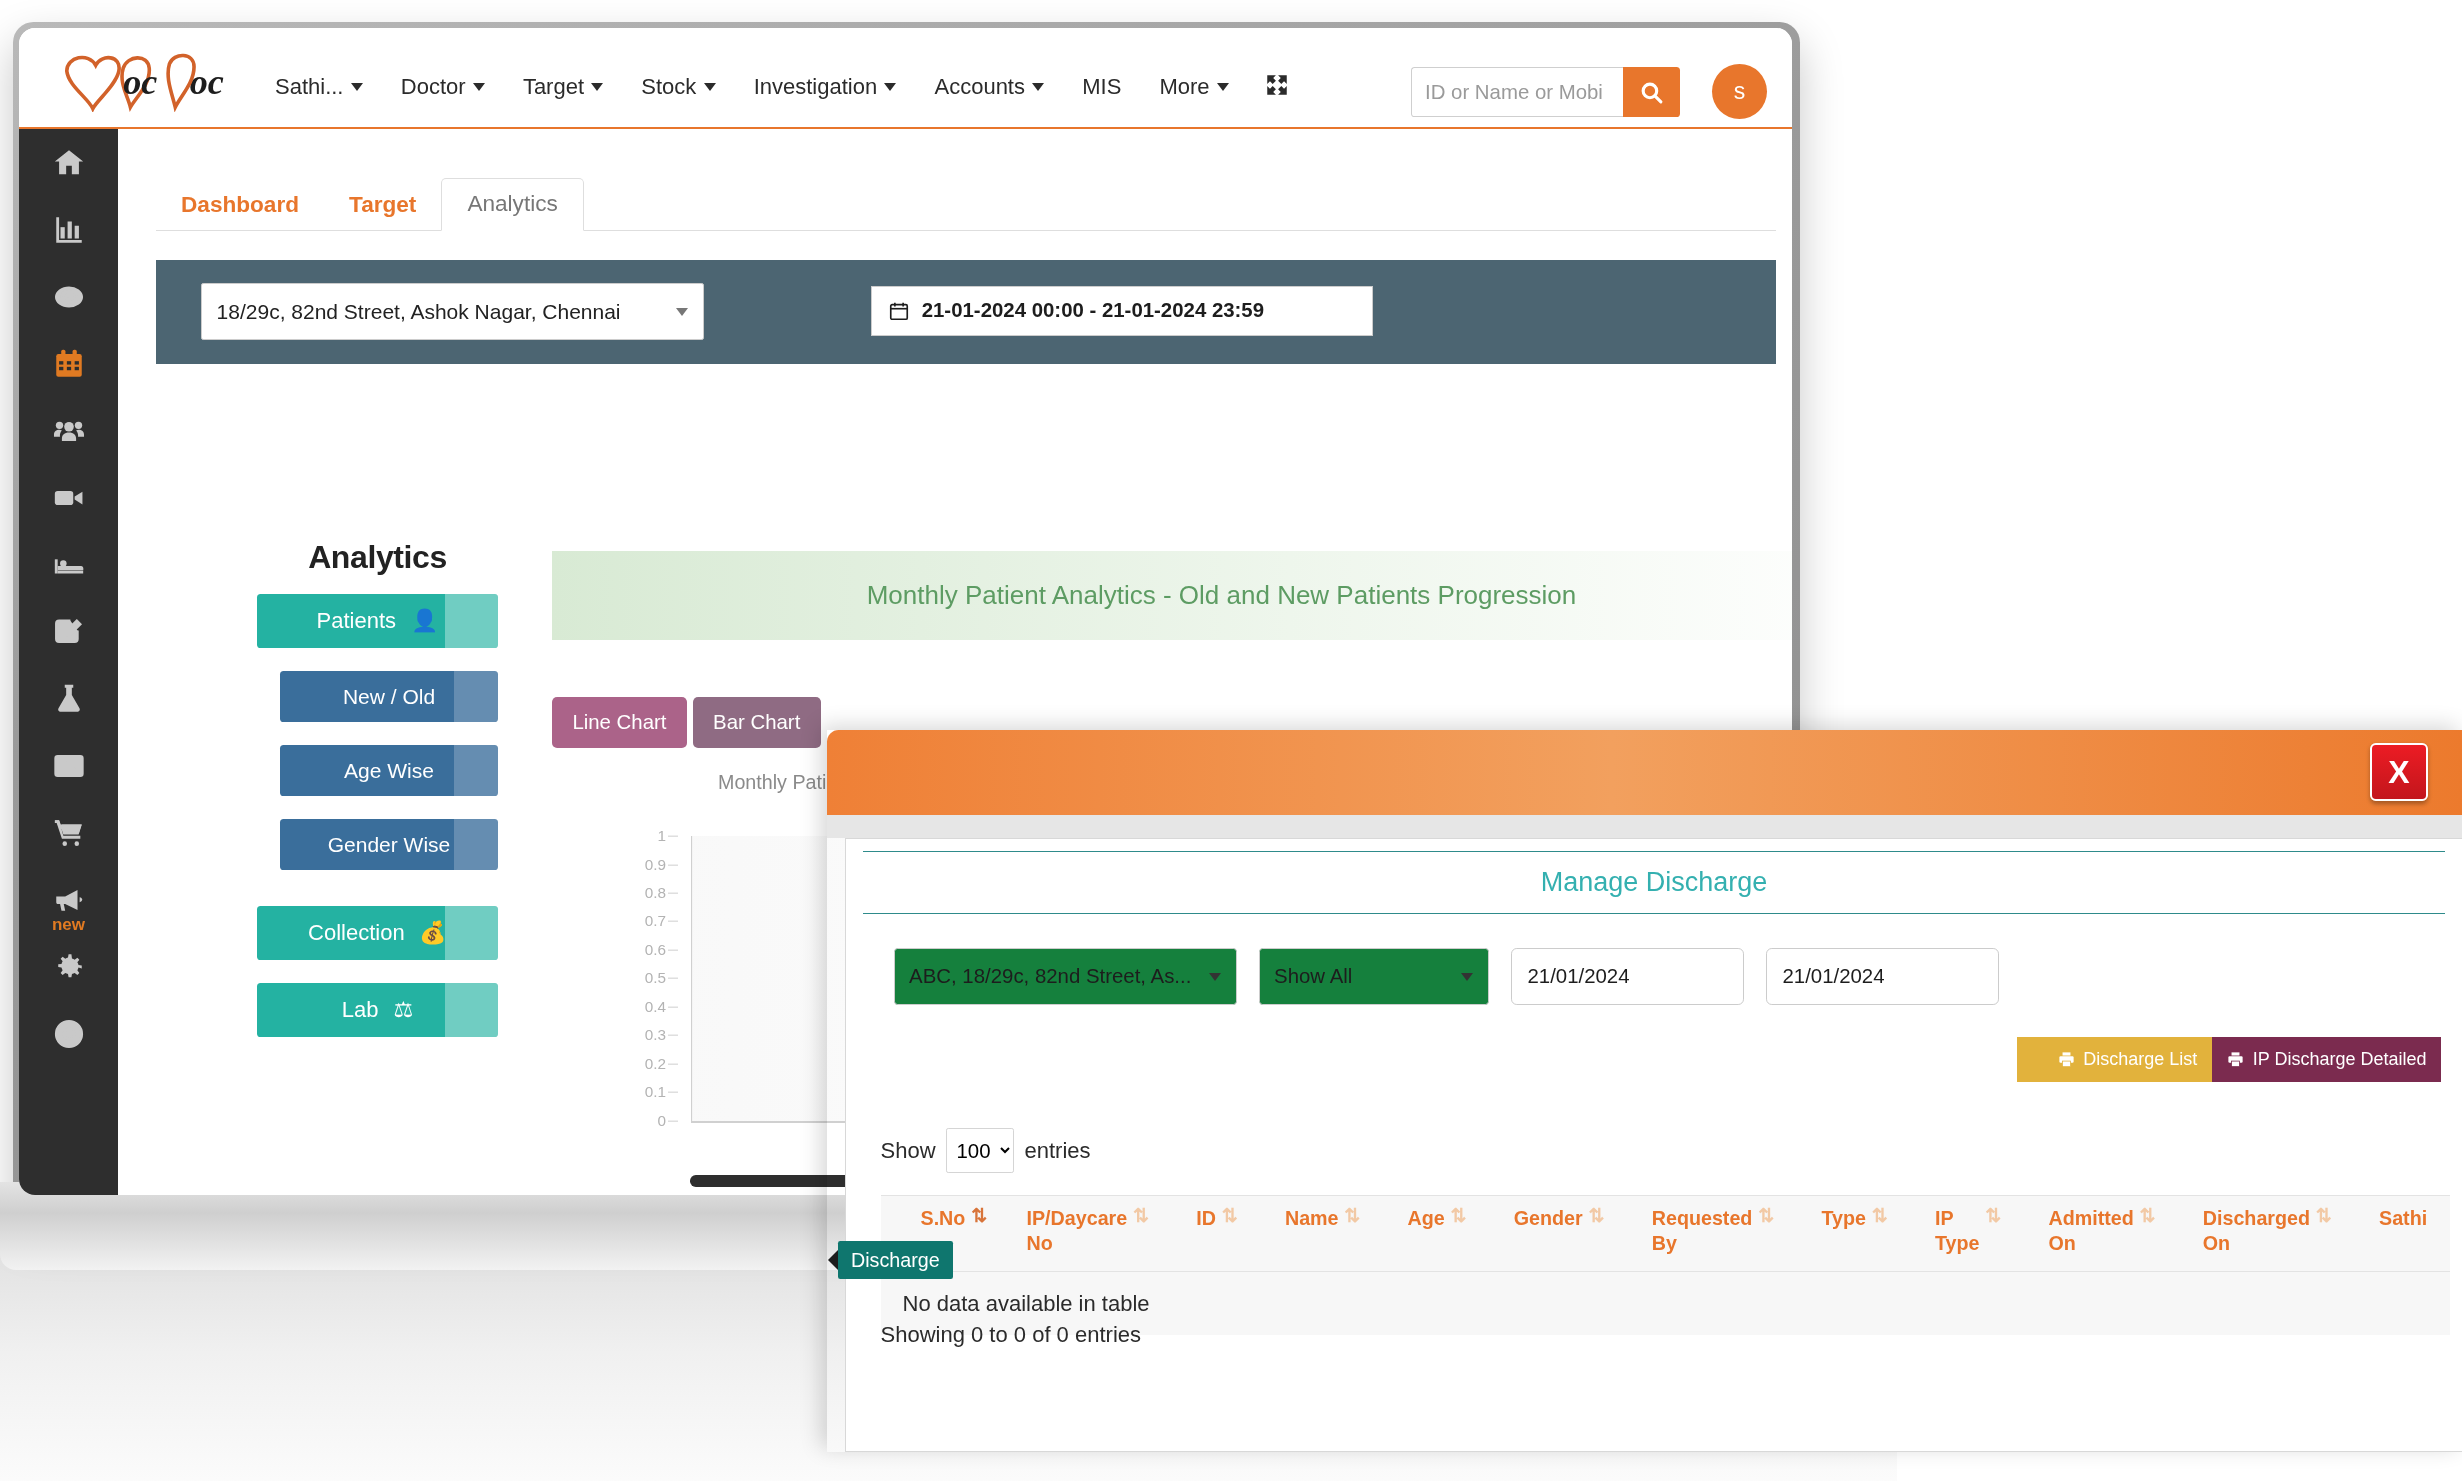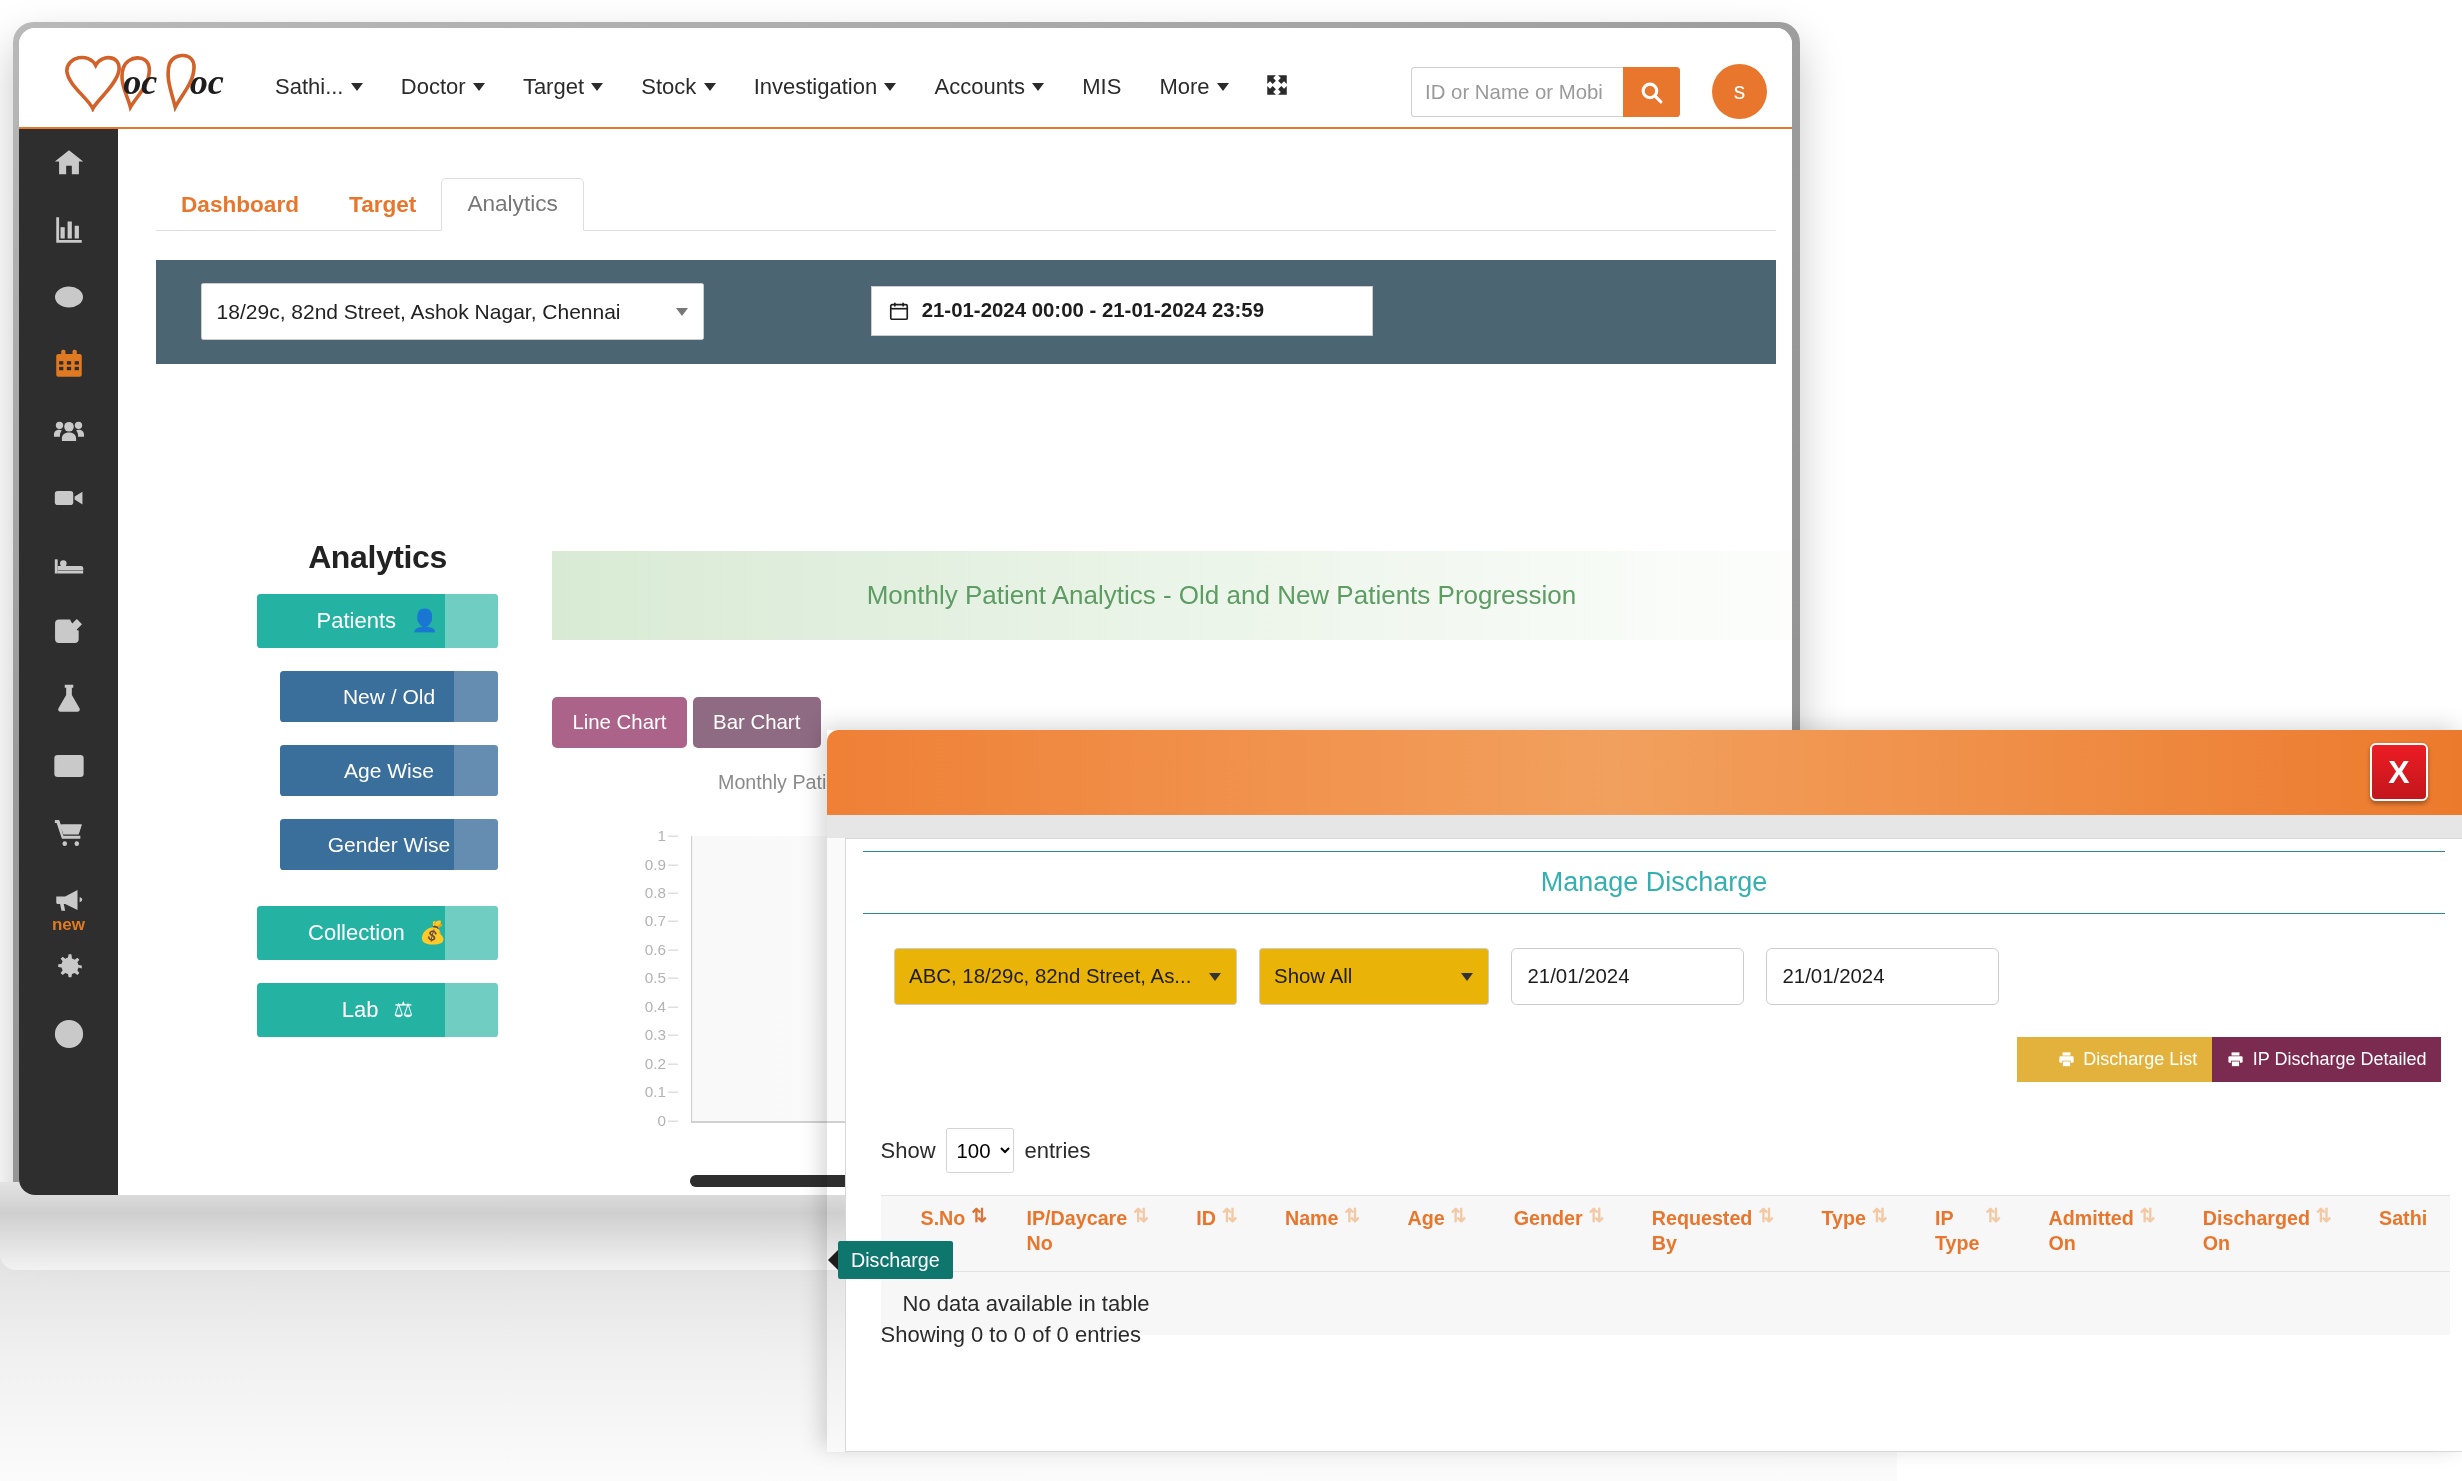--- a/index.html
+++ b/index.html
@@ -174,21 +174,21 @@
     background:#ffffff; border:0.7px solid #d8d8d8;
   }
   .mb-title {
     position:absolute; left:17.5px; top:11.7px; width:1582px; height:63px;
     border-top:1.5px solid #2e8b8b; border-bottom:1.5px solid #2e8b8b;
     display:flex; align-items:center; justify-content:center;
     font-size:27px; color:#34b0b0;
   }
   .mb-controls { position:absolute; left:48px; top:109px; display:flex; align-items:flex-start; gap:22px; }
   .msel {
-    height:57px; background:#eab308; border:0.7px solid #ccc; border-radius:3.6px;
+    height:57px; background:#15803d; border:0.7px solid #ccc; border-radius:3.6px;
     display:flex;align-items:center; padding:0 14.6px; font-size:20.4px; color:#1d1d1d; cursor:pointer; gap:11.7px;
   }
   .msel .sel-caret { margin-left:auto; width:0;height:0;border-left:6.6px solid transparent;border-right:6.6px solid transparent;border-top:8px solid #333; }
   .msel.loc { width: 343px; }
   .msel.show { width: 230px; justify-content:center; }
   .mdate {
     width: 233px; height:57px; background:#fff; border:0.7px solid #ccc; border-radius:5.8px;
     display:flex;align-items:center; padding:0 16px; font-size:20.4px; color:#1d1d1d; cursor:pointer;text-align:right;
   }
 

